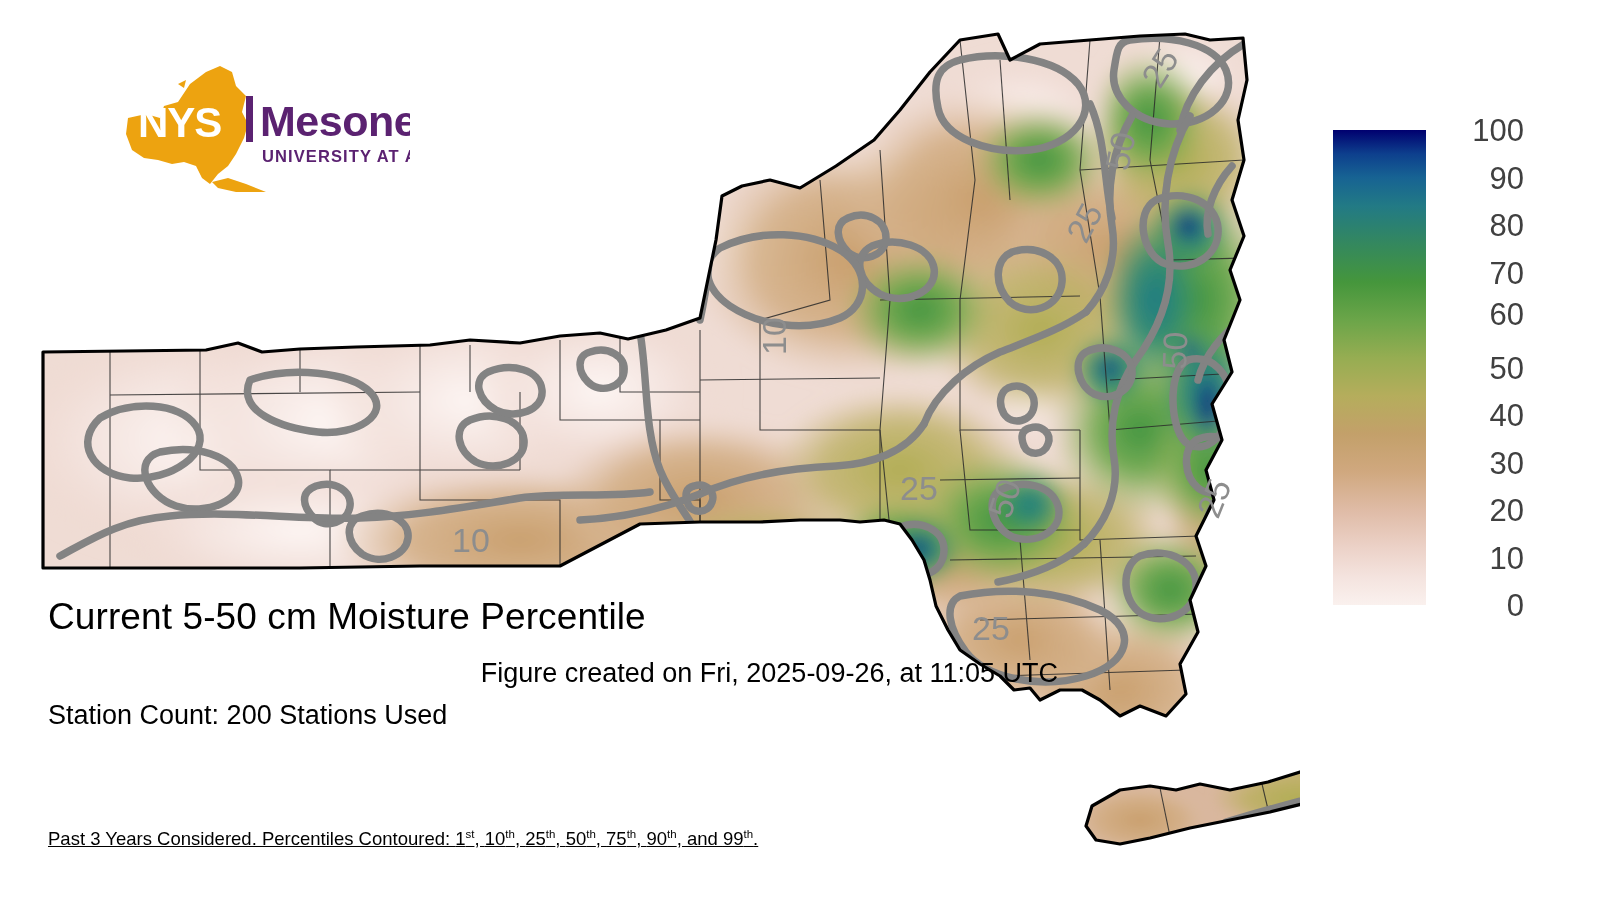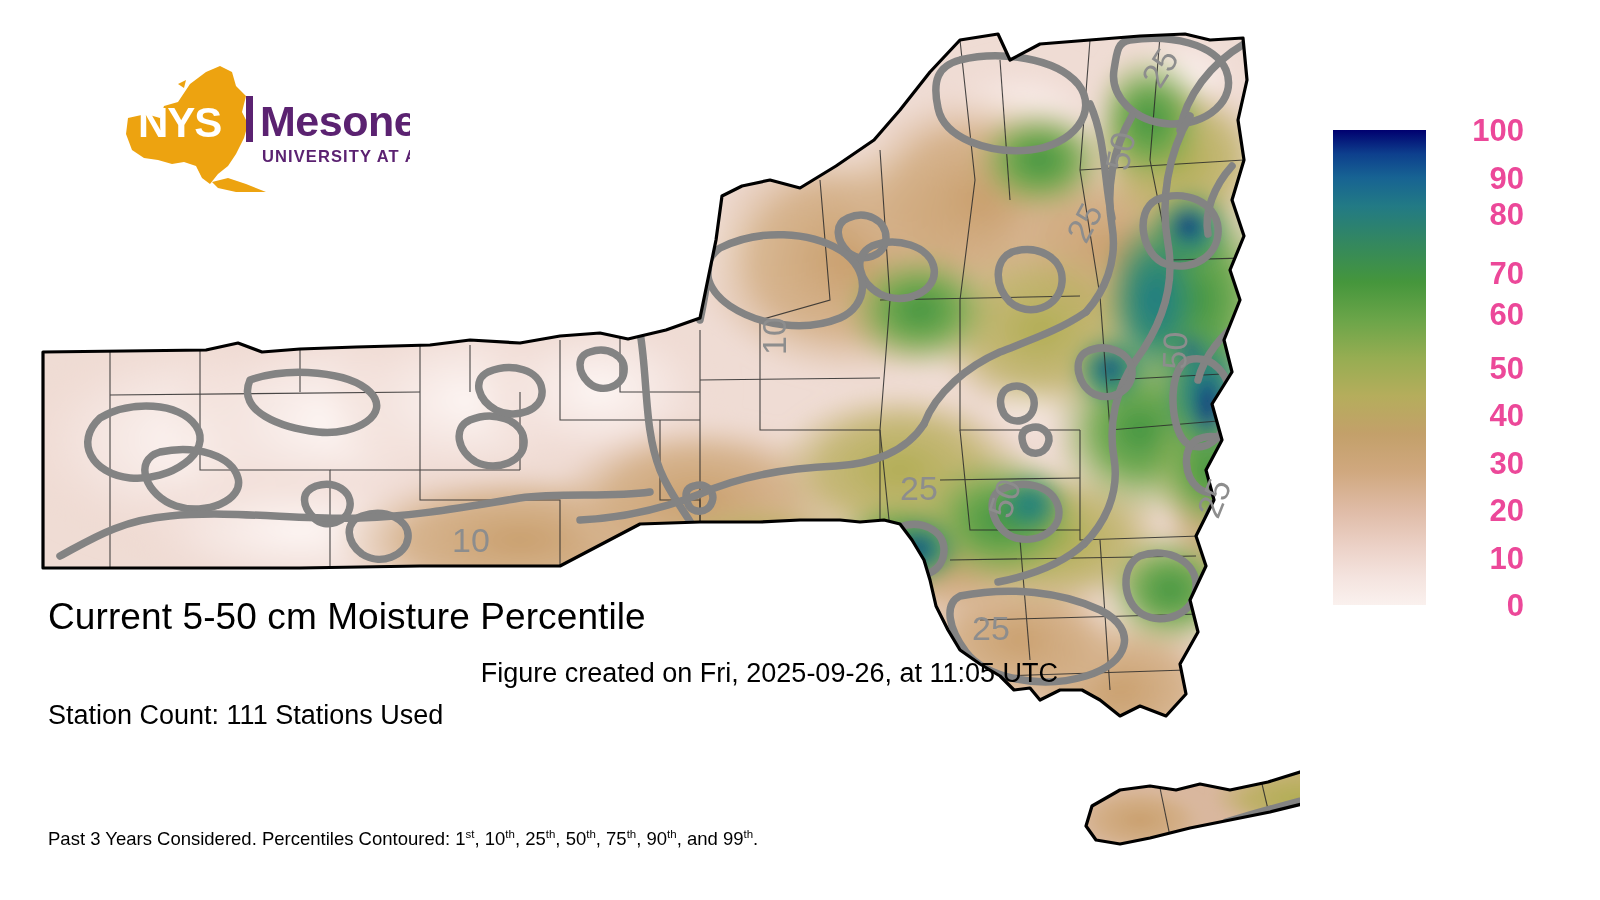--- a/index.html
+++ b/index.html
@@ -12,28 +12,28 @@
 
   
   #map-panel{position:absolute;left:0px;top:0px;width:1300px;height:900px;}
   #map-svg{display:block;width:1300px;height:900px;}
 
   
   #colorbar-group{position:absolute;left:1333px;top:130px;width:250px;height:480px;}
   #colorbar-bar{position:absolute;left:0;top:0;width:93px;height:475px;}
   #colorbar-ticks{position:absolute;left:99px;top:0;width:130px;height:475px;}
   .cb-tick{position:absolute;right:38px;transform:translateY(-50%);
-           font-size:31px;line-height:1;white-space:nowrap;color:#ec4899;font-weight:bold;}
+           font-size:31px;line-height:1;white-space:nowrap;color:#404040;}
 
   
   #caption{position:absolute;left:48px;top:594px;width:1010px;}
   #fig-title{font-size:37px;line-height:1.22;letter-spacing:.1px;white-space:nowrap;}
   .fig-sub{font-size:27px;line-height:1.55;white-space:nowrap;}
   #fig-created{margin-top:14px;text-align:right;}
-  #fig-footnote{position:absolute;left:48px;top:828px;font-size:18.5px;white-space:nowrap;}
+  #fig-footnote{position:absolute;left:48px;top:828px;font-size:18.5px;white-space:nowrap;text-decoration:underline;}
   #fig-footnote sup{font-size:.62em;vertical-align:super;}
 </style>
 </head>
 <body>
 
 <div id="map-panel">
 <svg id="map-svg" viewBox="0 0 1300 900">
   <defs>
 
     <radialGradient id="gDry" cx="50%" cy="50%" r="50%">
@@ -350,30 +350,30 @@
 
     <text x="202" y="100" font-family="Liberation Sans, DejaVu Sans, sans-serif" font-size="16.5" font-weight="bold" fill="#5b2271" letter-spacing="1.1">UNIVERSITY AT ALBANY</text>
   </svg>
 </div>
 
 <div id="colorbar-group">
   <div id="colorbar-bar" style="background: linear-gradient(rgb(0, 0, 111) 0%, rgb(13, 63, 141) 5%, rgb(23, 99, 147) 10%, rgb(34, 122, 133) 16%, rgb(52, 136, 94) 24%, rgb(69, 150, 60) 32%, rgb(107, 165, 73) 40%, rgb(150, 173, 82) 48%, rgb(181, 173, 92) 56%, rgb(195, 160, 106) 64%, rgb(208, 168, 127) 72%, rgb(223, 187, 166) 80%, rgb(236, 210, 200) 88%, rgb(244, 227, 222) 94%, rgb(250, 241, 238) 100%);"></div>
   <div id="colorbar-ticks">
       <div class="cb-tick" style="top: 0px;">100</div>
       <div class="cb-tick" style="top: 47.5px;">90</div>
-      <div class="cb-tick" style="top: 84px;">80</div>
+      <div class="cb-tick" style="top: 95px;">80</div>
       <div class="cb-tick" style="top: 142.5px; text-align: right;">70</div>
       <div class="cb-tick" style="top: 184px; margin-left: 8px;">60</div>
       <div class="cb-tick" style="top: 237.5px;">50</div>
       <div class="cb-tick" style="top: 285px;">40</div>
       <div class="cb-tick" style="top: 332.5px; text-align: center;">30</div>
       <div class="cb-tick" style="top: 380px;">20</div>
       <div class="cb-tick" style="top: 427.5px;">10</div>
       <div class="cb-tick" style="top: 475px;">0</div>
     </div>
 </div>
 
 <div id="caption">
   <div id="fig-title">Current 5-50 cm Moisture Percentile</div>
   <div id="fig-created" class="fig-sub">Figure created on Fri, 2025-09-26, at 11:05 UTC</div>
-  <div class="fig-sub">Station Count: 111 Stations Used</div>
+  <div class="fig-sub">Station Count: 200 Stations Used</div>
 </div>
 <div id="fig-footnote">Past 3 Years Considered. Percentiles Contoured: <span>1<sup>st</sup></span>, <span>10<sup>th</sup></span>, <span>25<sup>th</sup></span>, <span>50<sup>th</sup></span>, <span>75<sup>th</sup></span>, <span>90<sup>th</sup></span>, and <span>99<sup>th</sup></span>.</div>
 
 </body></html>

